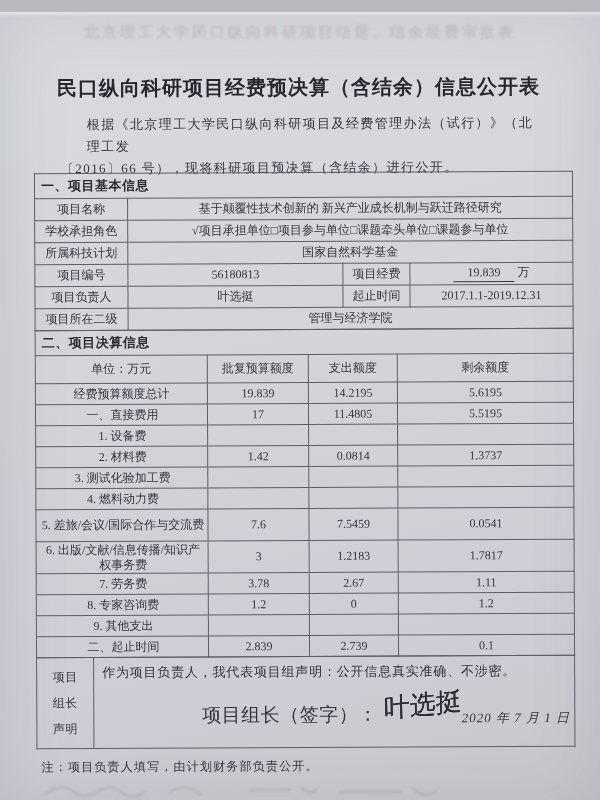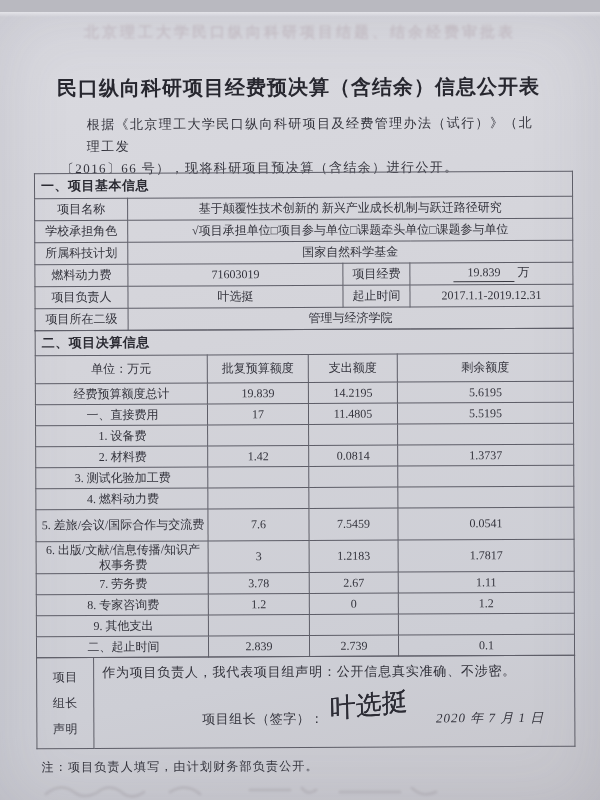--- a/index.html
+++ b/index.html
@@ -42,21 +42,21 @@
   }
   .h22{height:22px;} .h21{height:21px;} .h28{height:28px;} .h32{height:32px;}
   .tleft{text-align:center;padding-left:5px;}
   .underlined{display:inline-block;border-bottom:1px solid #3a3a42;padding:0 14px 1px 14px;}
   
   .decl-side{width:57px;letter-spacing:.5px;}
   .decl-side span{display:inline-block;width:2.1em;line-height:26px;word-break:break-all;}
   .decl-cell{height:90px;padding:0;vertical-align:top;}
   .decl-statement{text-align:left;font-size:13px;letter-spacing:.8px;padding:7px 8px 0 8px;color:#303039;}
   .sign-row{display:flex;align-items:flex-end;padding:14px 30px 12px 108px;}
-  .sign-label{font-size:13px;letter-spacing:.5px;white-space:nowrap;}
+  .sign-label{font-size:19px;letter-spacing:.5px;white-space:nowrap;}
   .signature{
     font-size:26px;color:#2c2c35;margin-left:6px;white-space:nowrap;
     transform:rotate(-6deg) skewX(-5deg);transform-origin:left bottom;
     text-shadow:0 0 .6px #2c2c35;
   }
   .sign-date{margin-left:auto;font-size:13px;white-space:nowrap;letter-spacing:1px;font-style:italic;}
   .footnote{position:absolute;top:746px;left:40px;font-size:12px;letter-spacing:1.2px;color:#33333c;}
 </style>
 </head>
 <body>
@@ -94,22 +94,22 @@
         </tr>
         <tr class="h22">
           <td>学校承担角色</td>
           <td colspan="3">√项目承担单位□项目参与单位□课题牵头单位□课题参与单位</td>
         </tr>
         <tr class="h22">
           <td>所属科技计划</td>
           <td colspan="3">国家自然科学基金</td>
         </tr>
         <tr class="h22">
-          <td>燃料动力费</td>
-          <td>71603019</td>
+          <td>项目编号</td>
+          <td>56180813</td>
           <td>项目经费</td>
           <td>
             <span class="underlined">19.839</span>
             <span>万</span>
           </td>
         </tr>
         <tr class="h22">
           <td>项目负责人</td>
           <td>叶选挺</td>
           <td>起止时间</td>

